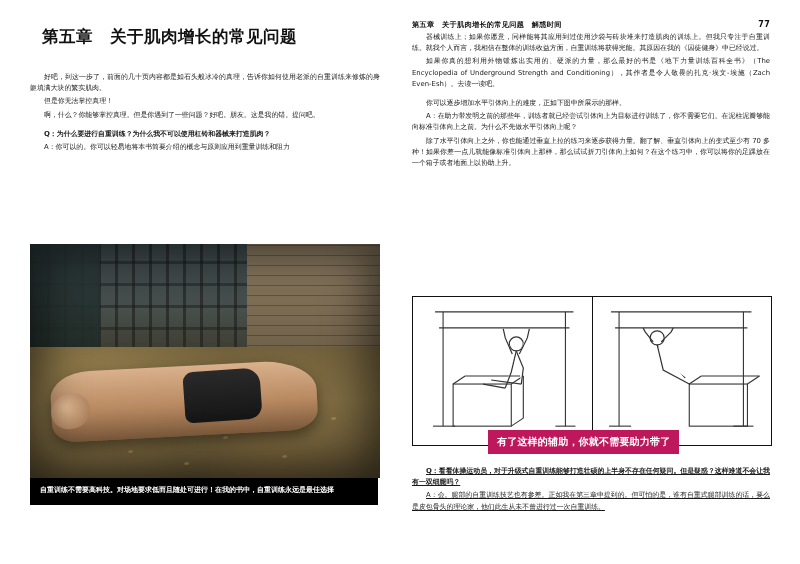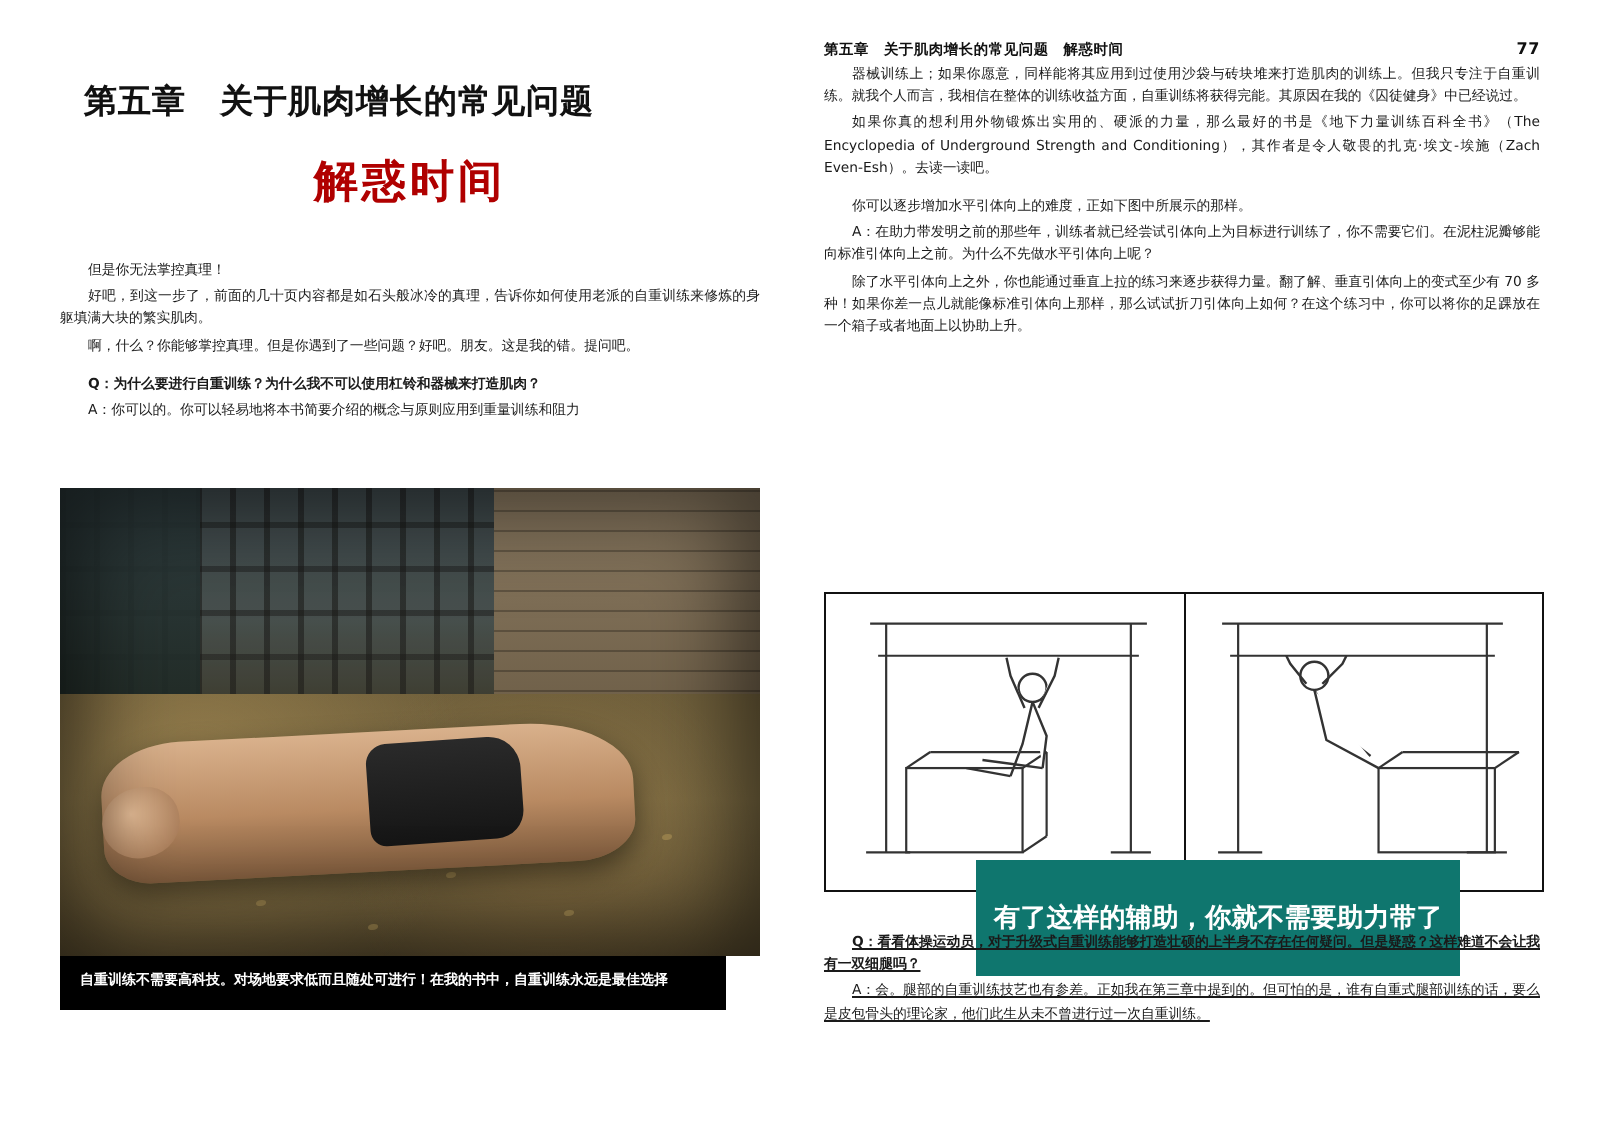--- a/index.html
+++ b/index.html
@@ -46,21 +46,21 @@
     align-items: baseline;
   }
   .running-head .rh-title { white-space: nowrap; }
   .running-head .rh-page { font-size: 8px; }
 
   
   .chapter-title {
     font-size: 16.5px;
     font-weight: bold;
     letter-spacing: 0.5px;
-    margin: 22px 0 0 12px;
+    margin: 8px 0 0 12px;
     color: #111;
   }
   .chapter-sub {
     font-size: 22px;
     font-weight: bold;
     color: #b00000;
     text-align: center;
     margin-top: 14px;
     letter-spacing: 2px;
   }
@@ -166,21 +166,21 @@
     box-shadow: inset 0 0 44px 12px rgba(0,0,0,.55);
     pointer-events: none;
   }
   .caption-box {
     position: absolute;
     left: 30px;
     top: 478px;
     width: 318px;
     background: #000000;
     color: #ffffff;
-    padding: 7px 5px 8px 10px;
+    padding: 7px 20px 8px 10px;
     font-size: 7px;
     line-height: 1.65;
     font-weight: bold;
   }
 
   
   .illus-panel {
     position: absolute;
     left: 0;
     top: 278px;
@@ -193,42 +193,41 @@
   .illus-half {
     position: relative;
     flex: 1;
     overflow: hidden;
   }
   .illus-half + .illus-half { border-left: 1px solid #111; }
   .illus-caption {
     position: absolute;
     left: 76px;
     top: 412px;
-    background: #0f766e;
+    background: #be185d;
     color: #fff;
-    font-size: 13px;
-    font-weight: bold;
-    padding: 20px 9px;
+    font-size: 10px;
+    font-weight: bold;
+    padding: 5px 9px;
     letter-spacing: .2px;
   }
   svg.bar-art { width: 100%; height: 100%; display: block; }
 </style>
 </head>
 <body>
 
 <div class="page">
 
   <div class="col-left">
     <h1 class="chapter-title">第五章　关于肌肉增长的常见问题</h1>
-    <div class="chapter-sub">解惑时间</div>
 
     <div class="spacer10"></div>
     <div style="margin-top:14px">
+      <p class="body indent">好吧，到这一步了，前面的几十页内容都是如石头般冰冷的真理，告诉你如何使用老派的自重训练来修炼的身躯填满大块的繁实肌肉。</p>
       <p class="body indent">但是你无法掌控真理！</p>
-      <p class="body indent">好吧，到这一步了，前面的几十页内容都是如石头般冰冷的真理，告诉你如何使用老派的自重训练来修炼的身躯填满大块的繁实肌肉。</p>
       <p class="body indent">啊，什么？你能够掌控真理。但是你遇到了一些问题？好吧。朋友。这是我的错。提问吧。</p>
       <div class="spacer6"></div>
       <p class="body q">Q：为什么要进行自重训练？为什么我不可以使用杠铃和器械来打造肌肉？</p>
       <p class="body indent">A：你可以的。你可以轻易地将本书简要介绍的概念与原则应用到重量训练和阻力</p>
     </div>
   </div>
 
   <div class="photo-wrap">
     <div class="photo">
       <div class="fence"></div>

